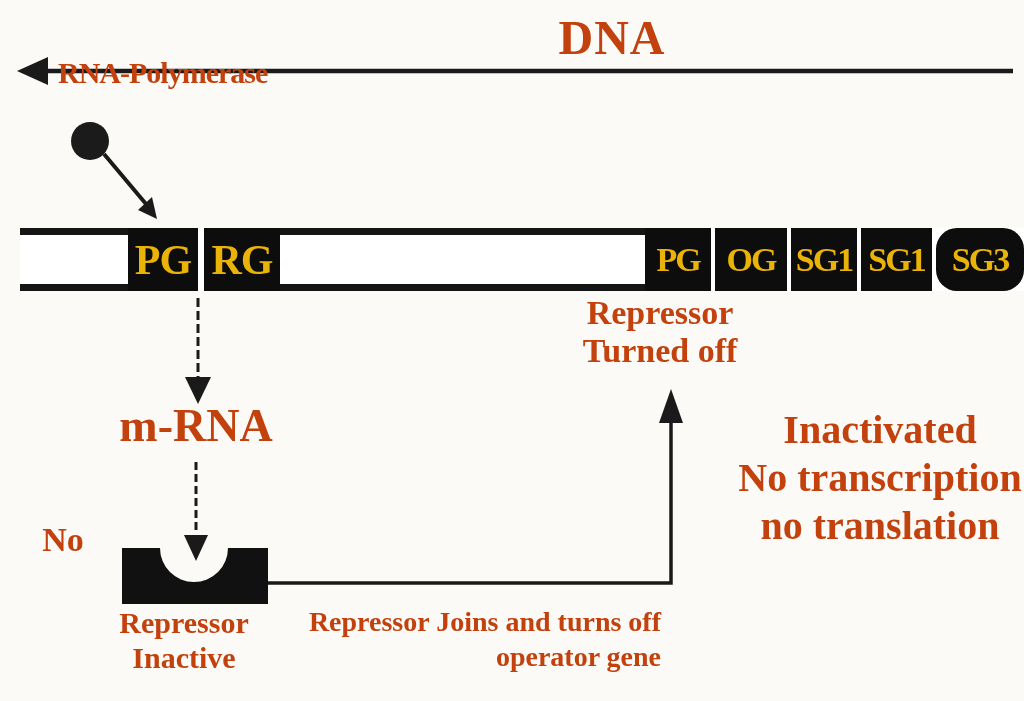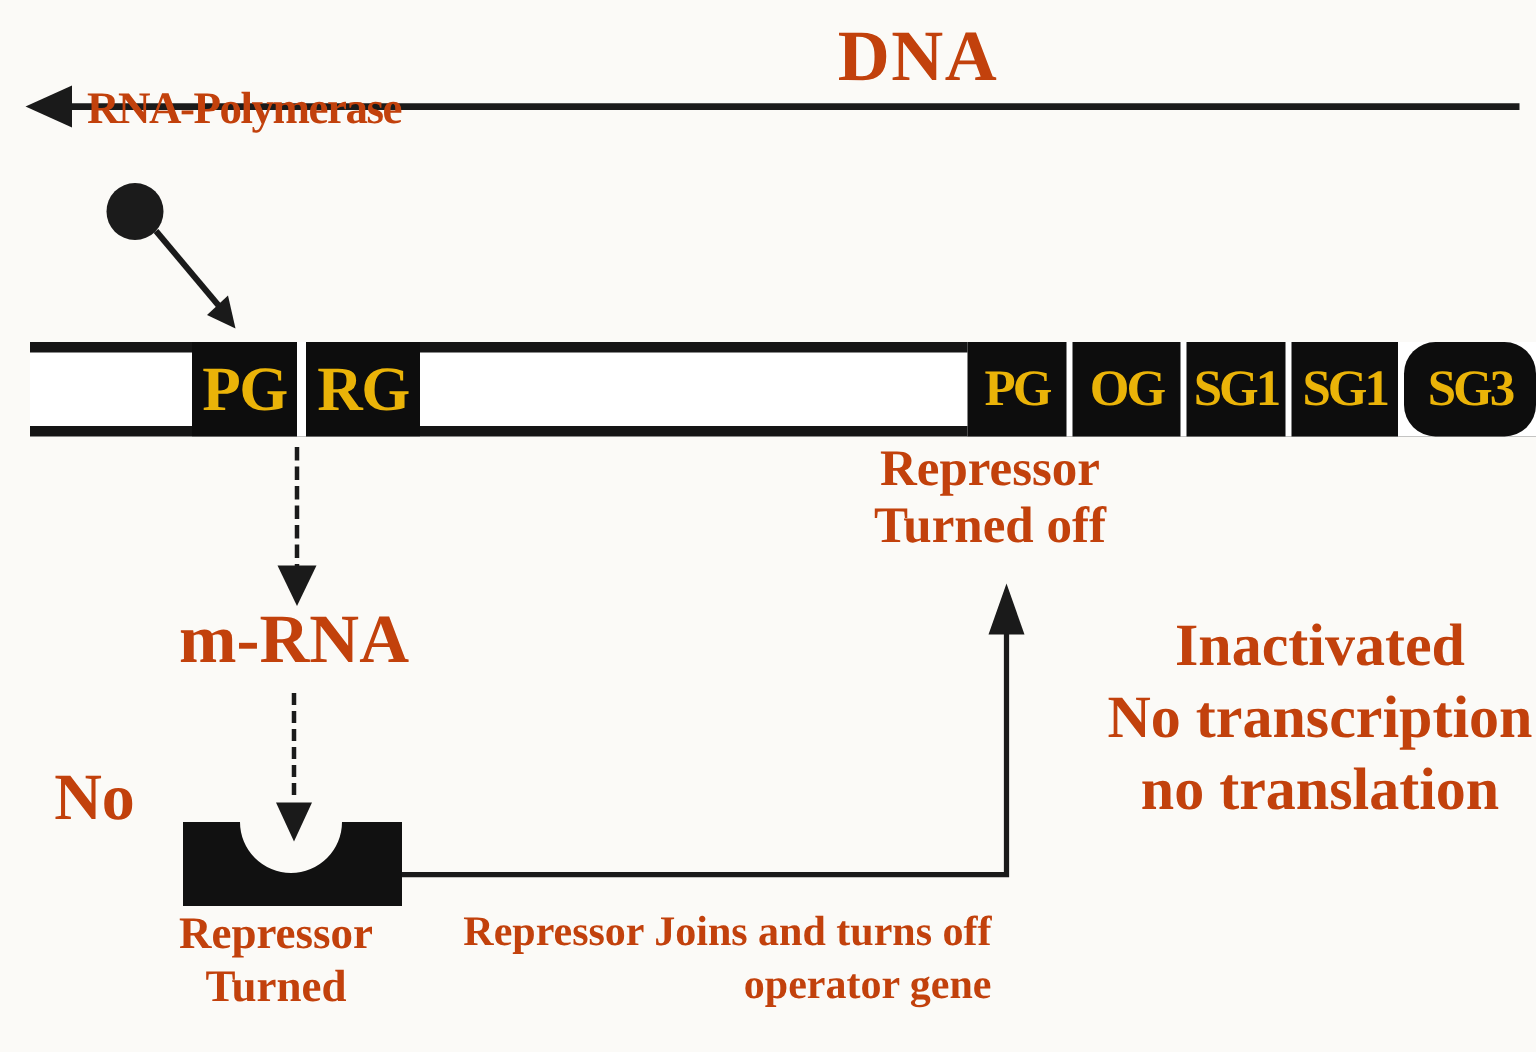--- a/index.html
+++ b/index.html
@@ -26,21 +26,21 @@
     font-weight: bold;
     color: #c2410c;
     text-align: center;
     white-space: nowrap;
   }
 
   .dna-title       { left: 532px; top: 10px;  width: 160px; font-size: 48px; letter-spacing: 1px; }
   .rna-poly        { left: 58px;  top: 56px;  width: 340px; font-size: 30px; text-align: left; letter-spacing: -1px; }
   .inactive-block  { left: 550px; top: 294px; width: 220px; font-size: 34px; line-height: 1.12; }
   .mrna            { left: 96px;  top: 399px; width: 200px; font-size: 46px; }
-  .no-inducer      { left: 0px;   top: 503px; width: 126px; font-size: 44px; line-height: 1.34; }
+  .no-inducer      { left: 0px;   top: 517px; width: 126px; font-size: 34px; line-height: 1.34; }
   .repressor-lbl   { left: 99px;  top: 606px; width: 170px; font-size: 30px; line-height: 1.15; }
   .joins-caption   { left: 271px; top: 604px; width: 390px; font-size: 28px; line-height: 1.26; text-align: right; }
   .inactivated-blk { left: 725px; top: 406px; width: 310px; font-size: 40px; line-height: 1.2; }
 
   .dna-band {
     position: absolute;
     left: 20px; top: 228px;
     width: 1004px; height: 63px;
     background: #ffffff;
   }
@@ -145,21 +145,21 @@
   </div>
 
   <div class="label mrna">m-RNA</div>
 
   <div class="label no-inducer">
     <div>No</div>
   </div>
 
   <div class="label repressor-lbl">
     <div>Repressor</div>
-    <div>Turned</div>
+    <div>Inactive</div>
   </div>
 
   <div class="label joins-caption">
     <div>Repressor Joins and turns off</div>
     <div>operator gene</div>
   </div>
 
   <div class="label inactivated-blk">
     <div>Inactivated</div>
     <div>No transcription</div>

